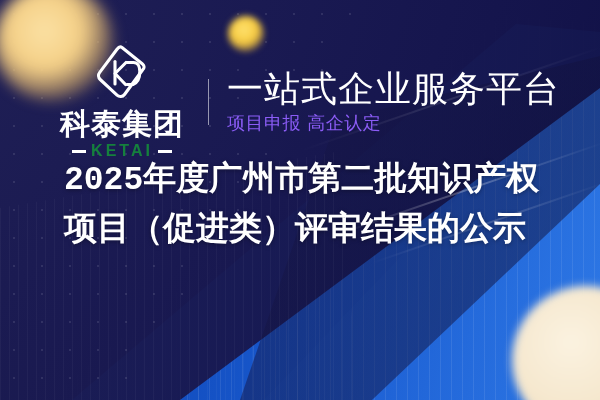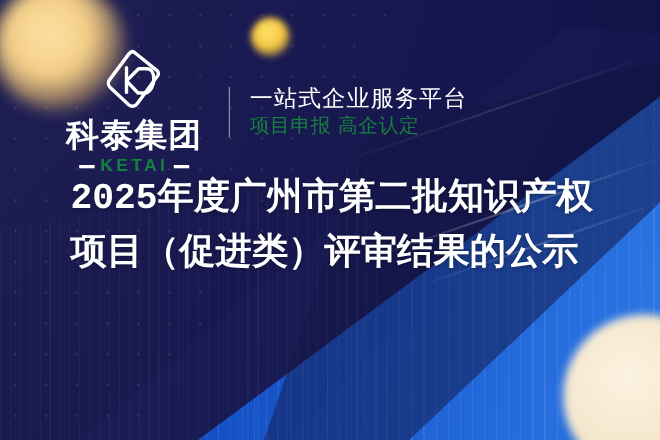--- a/index.html
+++ b/index.html
@@ -165,31 +165,31 @@
     margin:0 18px 0 24px;
     flex:none;
   }
 
   .slogan {
     display:flex;
     flex-direction:column;
     justify-content:center;
   }
   .slogan-main {
-    font-size:21px;
+    font-size:36px;
     color:#ffffff;
     letter-spacing:1px;
     line-height:1.05;
     font-family:"DejaVu Sans", sans-serif;
     white-space:nowrap;
   }
   .slogan-sub {
     margin-top:6px;
     font-size:18px;
-    color:#15803d;
+    color:#8b5cf6;
     letter-spacing:0.5px;
     line-height:1.05;
     font-family:"DejaVu Sans", sans-serif;
     white-space:nowrap;
   }
 
   
   .title {
     position:absolute;
     left:64px; top:156px;

